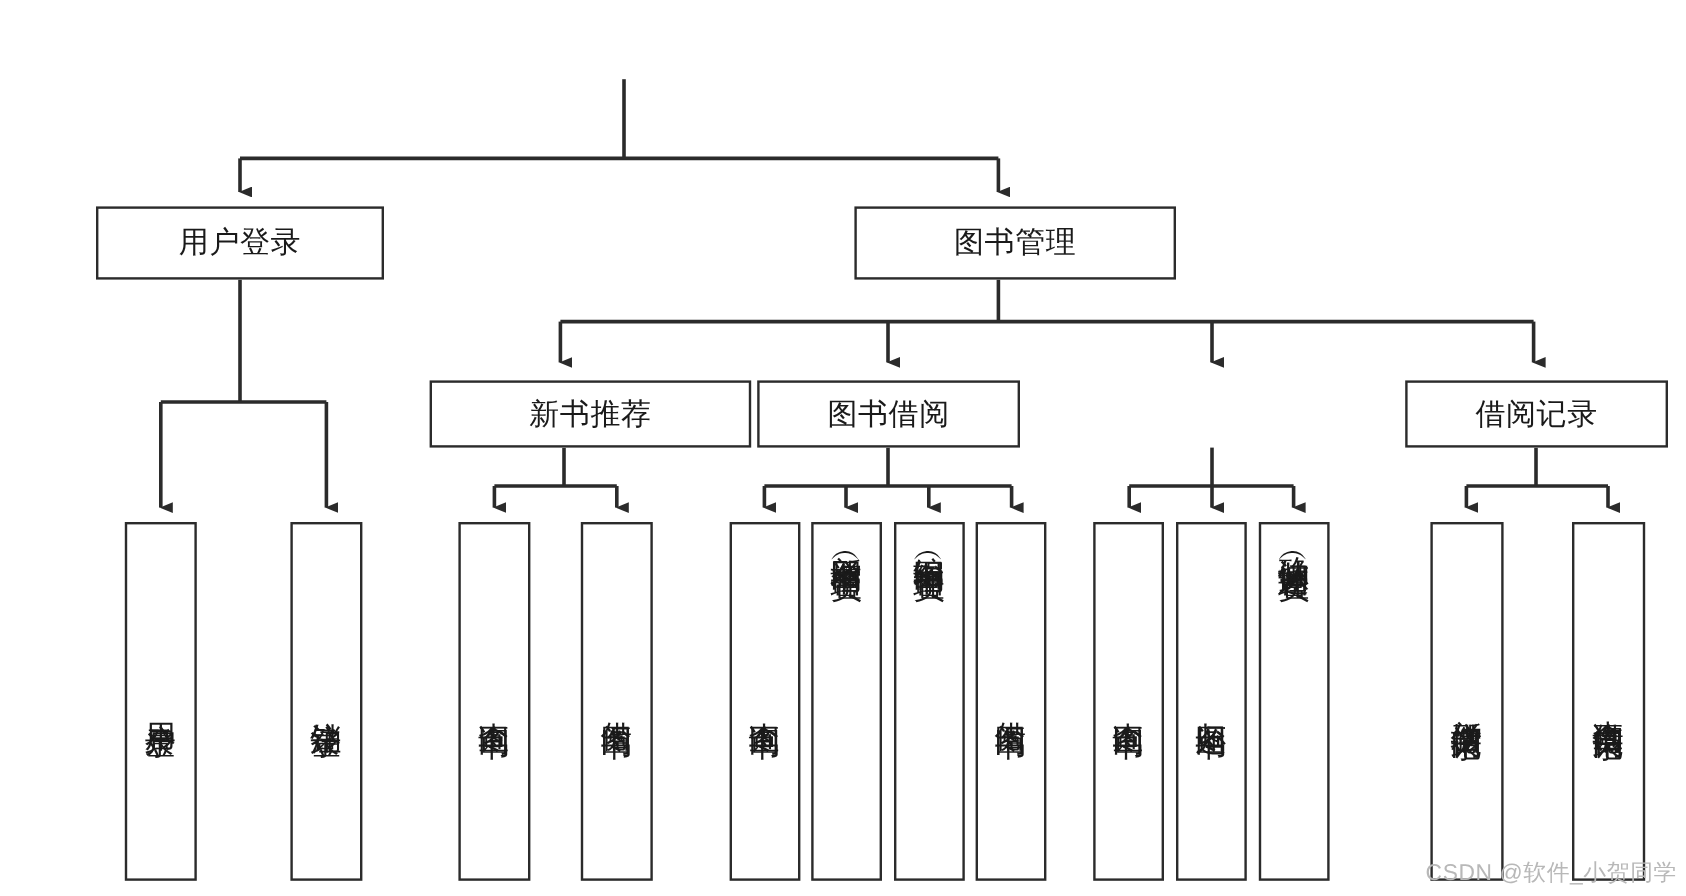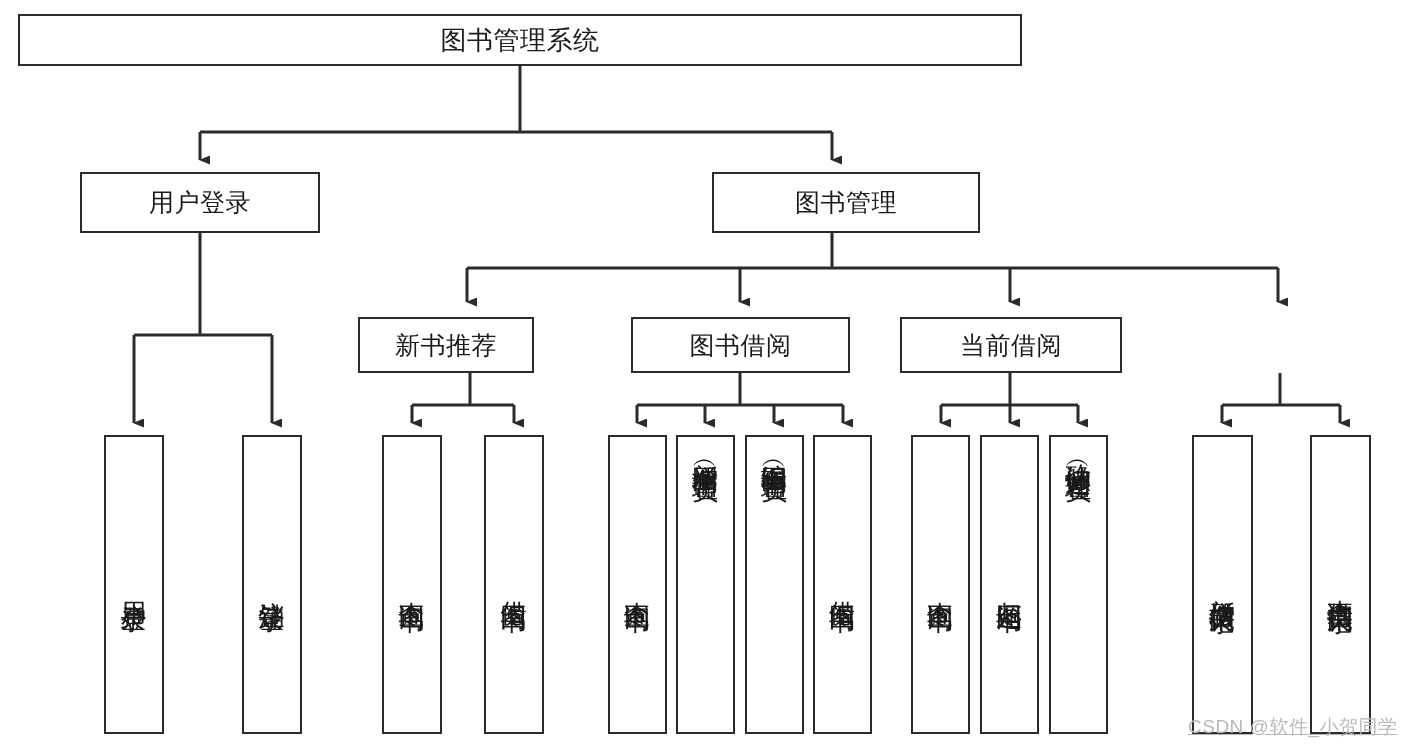--- a/index.html
+++ b/index.html
@@ -123,39 +123,36 @@
       <path d="M 1010 405 L 1010 423" marker-end="url(#arrowhead)"></path>
       <path d="M 1078 405 L 1078 423" marker-end="url(#arrowhead)"></path>
 
       <path d="M 1280 373 L 1280 405"></path>
       <path d="M 1222 405 L 1340 405"></path>
       <path d="M 1222 405 L 1222 423" marker-end="url(#arrowhead)"></path>
       <path d="M 1340 405 L 1340 423" marker-end="url(#arrowhead)"></path>
     </g>
   </svg>
 
-  <div class="node horizontal root" style="left:18px; top:14px; width:1004px; height:52px;">
-    <span class="node-label">图书管理系统</span>
-  </div>
 
   <div class="node horizontal" style="left:80px; top:172px; width:240px; height:61px;">
     <span class="node-label">用户登录</span>
   </div>
   <div class="node horizontal" style="left:712px; top:172px; width:268px; height:61px;">
     <span class="node-label">图书管理</span>
   </div>
 
-  <div class="node horizontal" style="left:358px; top:317px; width:176px; height:56px;">
+  <div class="node horizontal" style="left:358px; top:317px; width:268px; height:56px;">
     <span class="node-label">新书推荐</span>
   </div>
   <div class="node horizontal" style="left:631px; top:317px; width:219px; height:56px;align-items:center;">
     <span class="node-label">图书借阅</span>
   </div>
-  <div class="node horizontal" style="left:900px; top:317px; width:222px; height:56px;">
-    <span class="node-label">当前借阅</span>
+  <div class="node horizontal" style="left:1171px; top:317px; width:219px; height:56px;">
+    <span class="node-label">借阅记录</span>
   </div>
 
   <div class="node leaf centered" style="left:104px; top:435px; width:60px; height:299px;">
     <span class="node-label">用户登录</span>
   </div>
   <div class="node leaf centered" style="left:242px; top:435px; width:60px; height:299px;">
     <span class="node-label">注销登录</span>
   </div>
 
   <div class="node leaf centered" style="left:382px; top:435px; width:60px; height:299px;">
@@ -188,15 +185,15 @@
     <span class="node-label">确认归还（管理员）</span>
   </div>
 
   <div class="node leaf centered" style="left:1192px; top:435px; width:61px; height:299px;">
     <span class="node-label">新增借阅记录</span>
   </div>
   <div class="node leaf centered" style="left:1310px; top:435px; width:61px; height:299px;">
     <span class="node-label">查询借阅记录</span>
   </div>
 
-  <div class="watermark" style="left:1188px; top:714px;text-decoration:underline;">CSDN @软件_小贺同学</div>
+  <div class="watermark" style="left:1188px; top:714px;">CSDN @软件_小贺同学</div>
 
 </div>
 
 </body></html>

